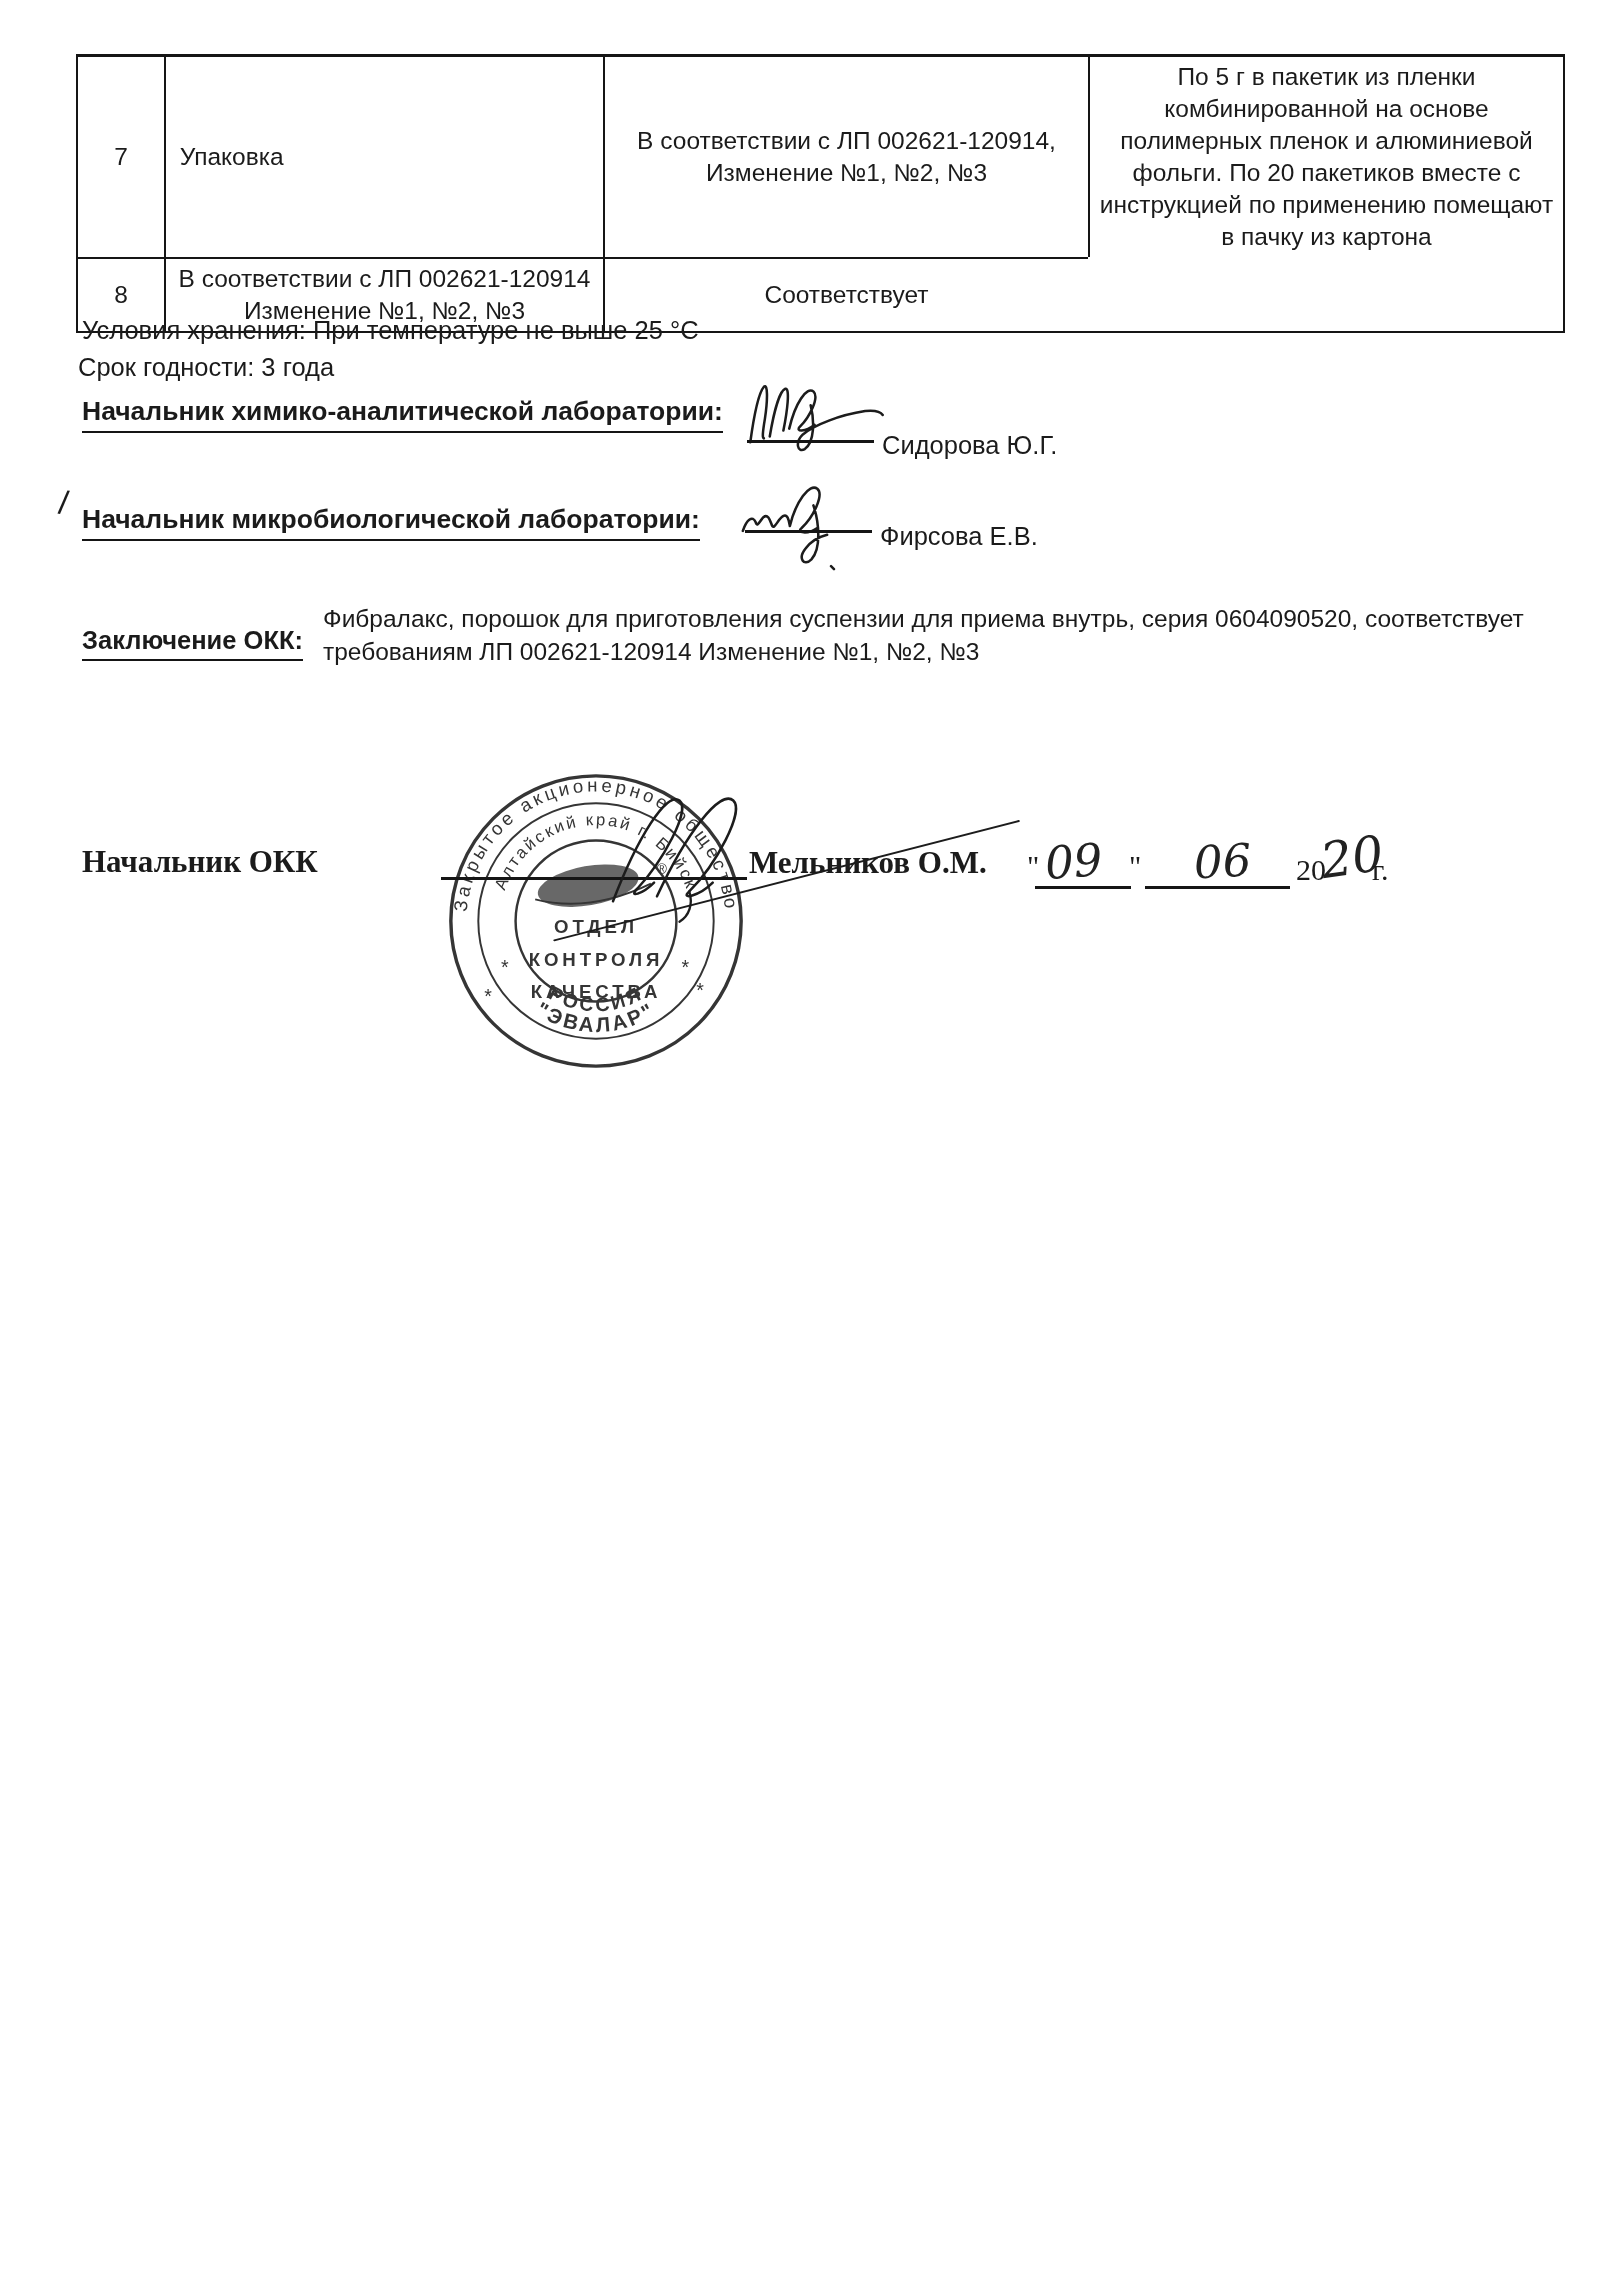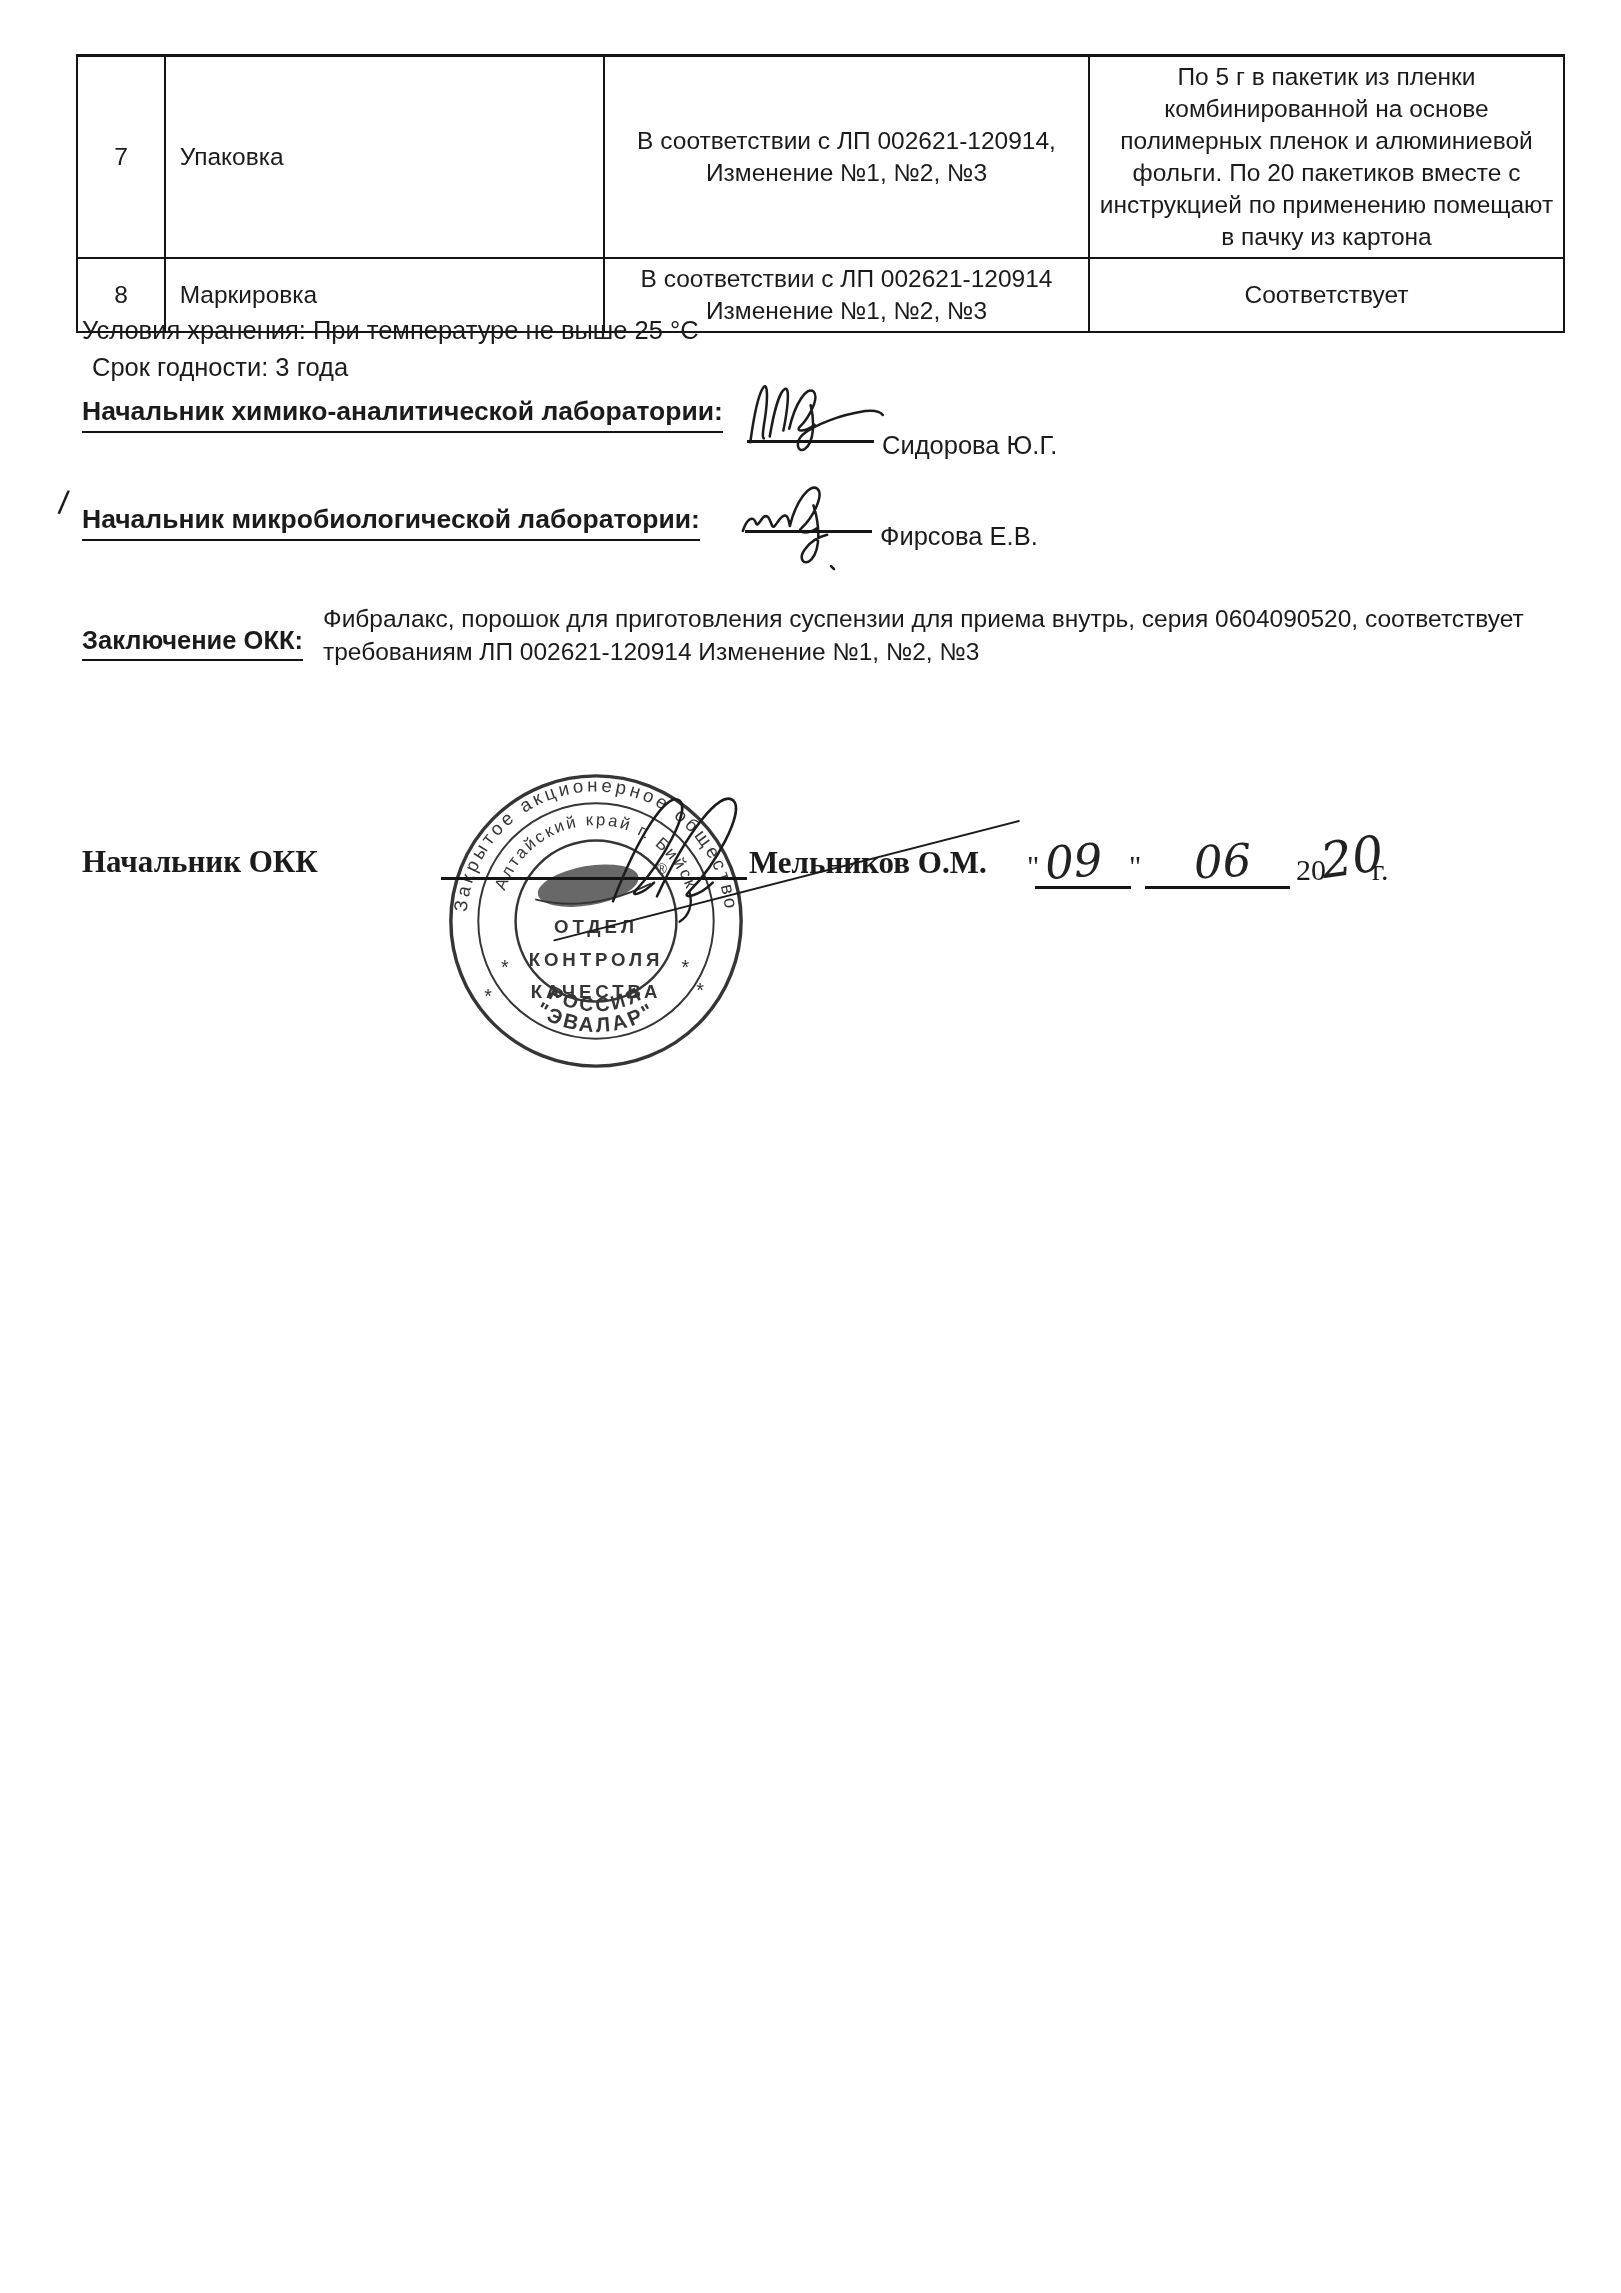--- a/index.html
+++ b/index.html
@@ -71,27 +71,26 @@
 
 <div class="page">
 
   <div class="spec-table">
     <div class="cell first row7">7</div>
     <div class="cell name row7">Упаковка</div>
     <div class="cell row7">В соответствии с ЛП 002621-120914, Изменение №1, №2, №3</div>
     <div class="cell row7">По 5 г в пакетик из пленки комбинированной на основе полимерных пленок и алюминиевой фольги. По 20 пакетиков вместе с инструкцией по применению помещают в пачку из картона</div>
 
     <div class="cell first row8">8</div>
-    <div class="cell name row8">Маркировка</div>
     <div class="cell row8">В соответствии с ЛП 002621-120914 Изменение №1, №2, №3</div>
     <div class="cell row8">Соответствует</div>
   </div>
 
   <div class="abs bodyline" style="left:82px; top:316px;">Условия хранения: При температуре не выше 25 °С</div>
-  <div class="abs bodyline" style="left:92px; top:353px;">Срок годности: 3 года</div>
+  <div class="abs bodyline" style="left:78px; top:353px;">Срок годности: 3 года</div>
 
   <div class="abs sig-title" style="left:82px; top:396px;">Начальник химико-аналитической лаборатории:</div>
 
   <svg class="abs" style="left:738px; top:378px;" width="157" height="74" viewBox="0 0 160 76">
     <path class="sigstroke" stroke-width="2.6" d="M 12 66 C 15 44 20 16 26 9 C 30 5 30 22 27 42 C 25 54 24 62 26 62
          M 32 60 C 36 36 42 13 48 11 C 53 10 50 34 46 54
          M 52 52 C 58 26 70 8 77 14 C 83 20 73 40 63 50 C 58 55 68 56 78 48
          M 74 28 C 78 44 78 66 68 73 C 60 77 58 66 66 58 C 78 48 104 38 130 34 C 140 33 146 35 148 38"></path>
   </svg>
   <div class="abs rule" style="left:747px; top:440px; width:127px;"></div>

